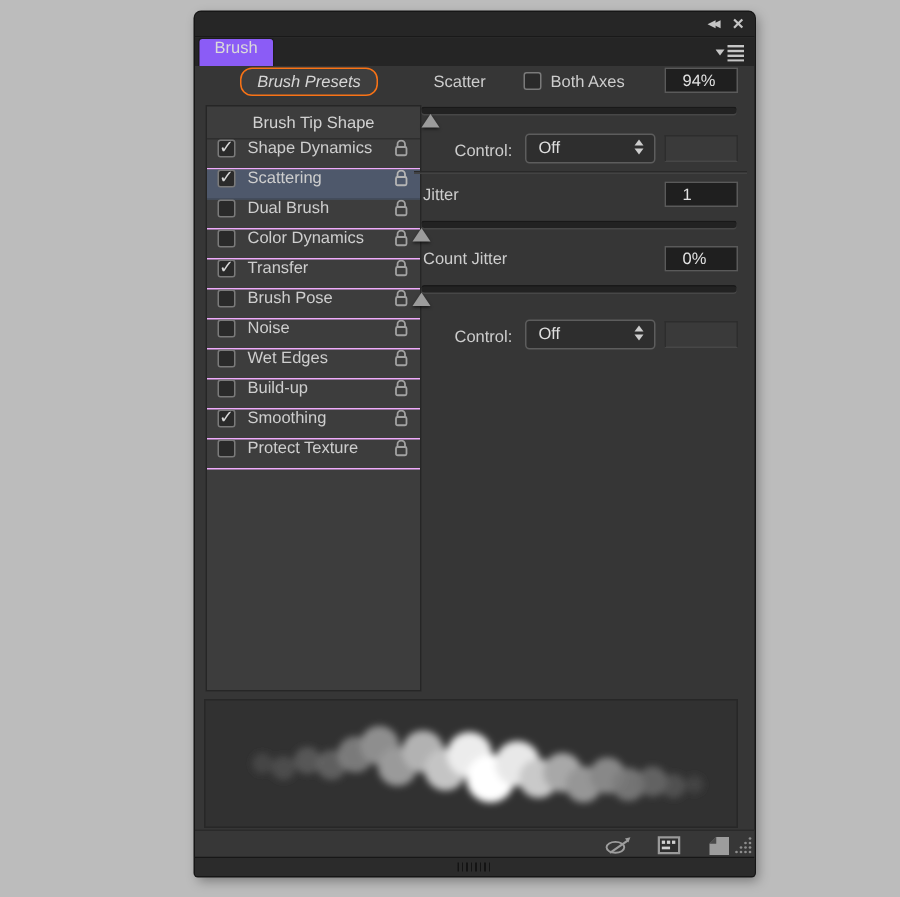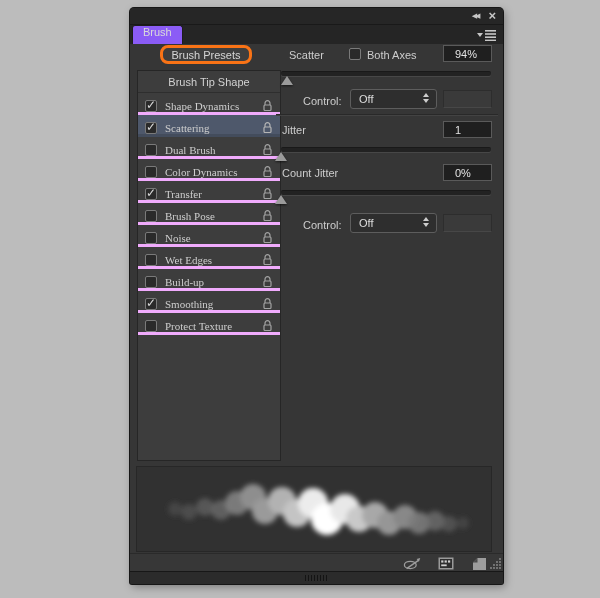--- a/index.html
+++ b/index.html
@@ -28,36 +28,36 @@
   }
   .tab{
     position:absolute;left:2px;top:0;height:19px;padding:0 10px;background:#8b5cf6;
     border-radius:3px 3px 0 0;display:flex;align-items:flex-start;color:#dadada;
     border:1px solid #1d1d1d;border-bottom:none;box-sizing:border-box;
   }
   .panel-menu{position:absolute;right:6px;top:4px;width:20px;height:12px;display:flex;align-items:center;}
   
   .presets-btn{
     position:absolute;left:30px;top:37px;width:92px;height:19px;
-    background:#3e3e3e;border:3px solid #f97316;border-radius:8px;
+    background:#3e3e3e;border:1px solid #f97316;border-radius:8px;
     color:#d6d6d6;display:flex;align-items:center;justify-content:center;
-    font-size:11px;box-sizing:border-box;
+    font-size:11px;box-sizing:border-box;font-style:italic;
   }
   
   .list{
     position:absolute;left:7px;top:62px;width:144px;height:391px;
     background:#3d3d3d;border:1px solid #262626;box-sizing:border-box;
   }
   .list-header{
     height:21px;border-bottom:1px solid #2e2e2e;display:flex;align-items:center;
     justify-content:center;color:#d2d2d2;
   }
   .row{
-    position:relative;height:19px;border-bottom:3px solid #f0abfc;
-    display:flex;align-items:flex-end;padding-left:7px;color:#cecece;font-family:Liberation Serif, serif;
+    position:relative;height:19px;border-bottom:1px solid #f0abfc;
+    display:flex;align-items:flex-start;padding-left:7px;color:#cecece;
   }
   .row.selected{background:#4e586b;border-bottom-color:#434c5c;}
   .checkbox{
     width:12px;height:12px;background:#2a2a2a;border:1px solid #7a7a7a;border-radius:2px;
     box-sizing:border-box;position:relative;flex:0 0 auto;
   }
   .checkbox.checked::after{
     content:"✓";position:absolute;left:0px;top:-3px;font-size:12px;color:#d8d8d8;
   }
   .row-label{margin-left:8px;flex:1 1 auto;white-space:nowrap;}

